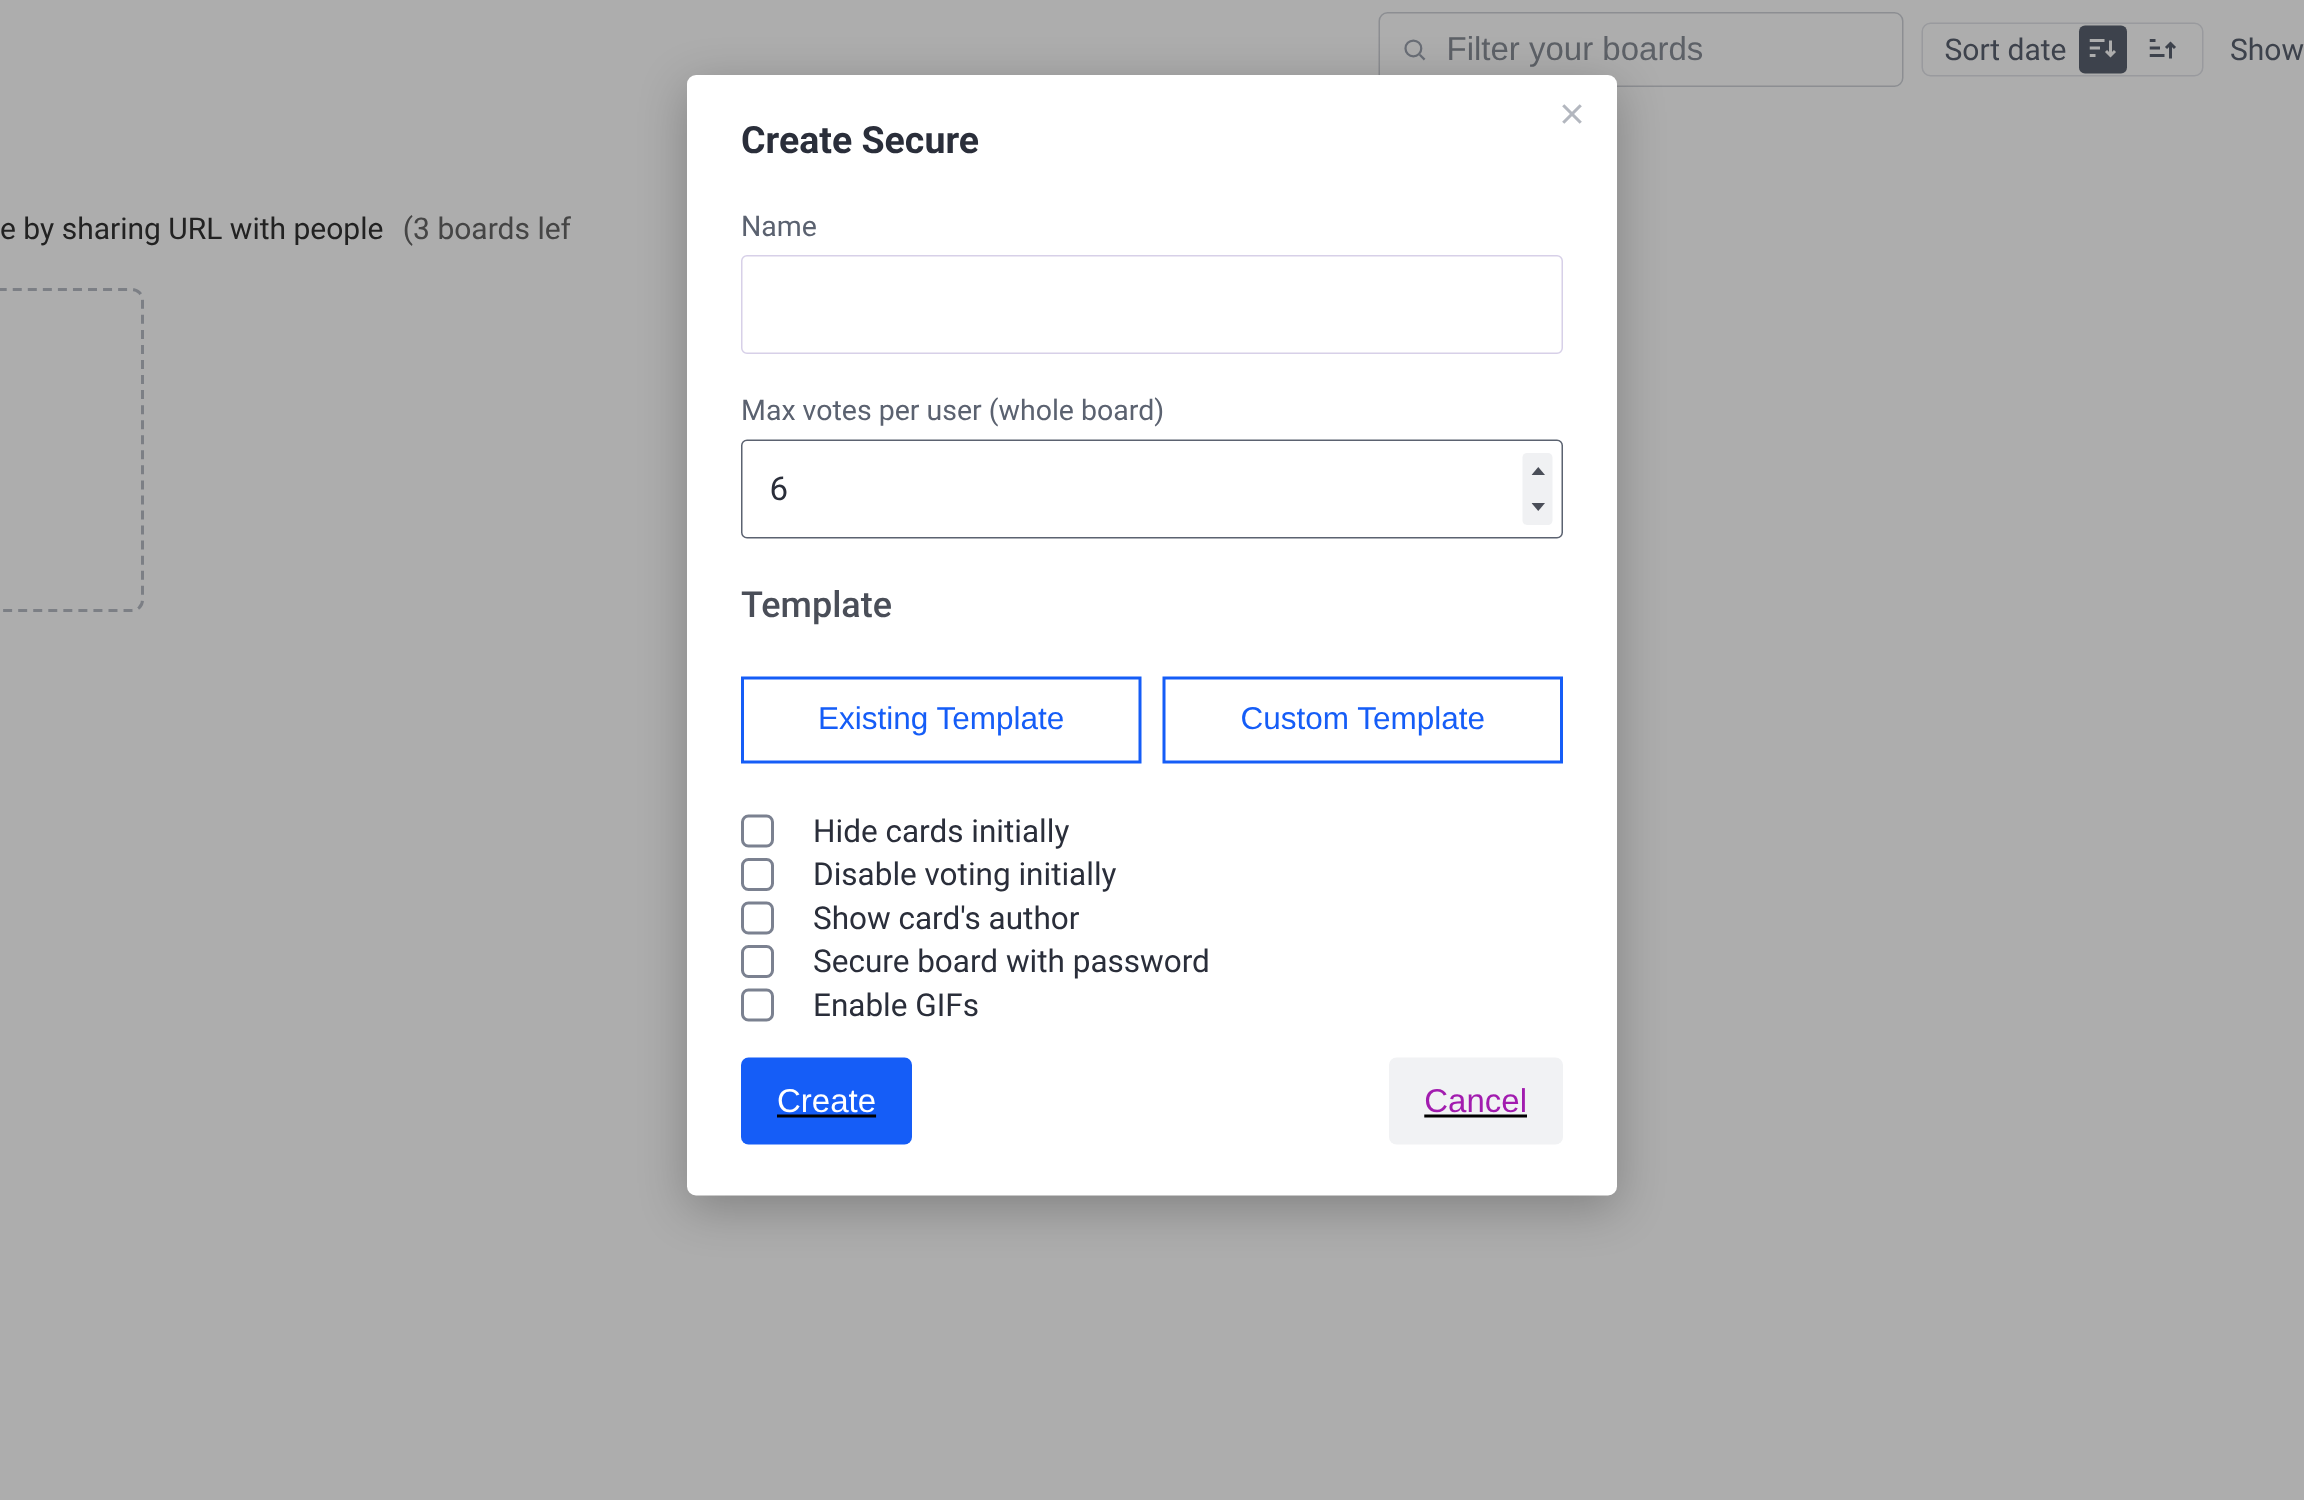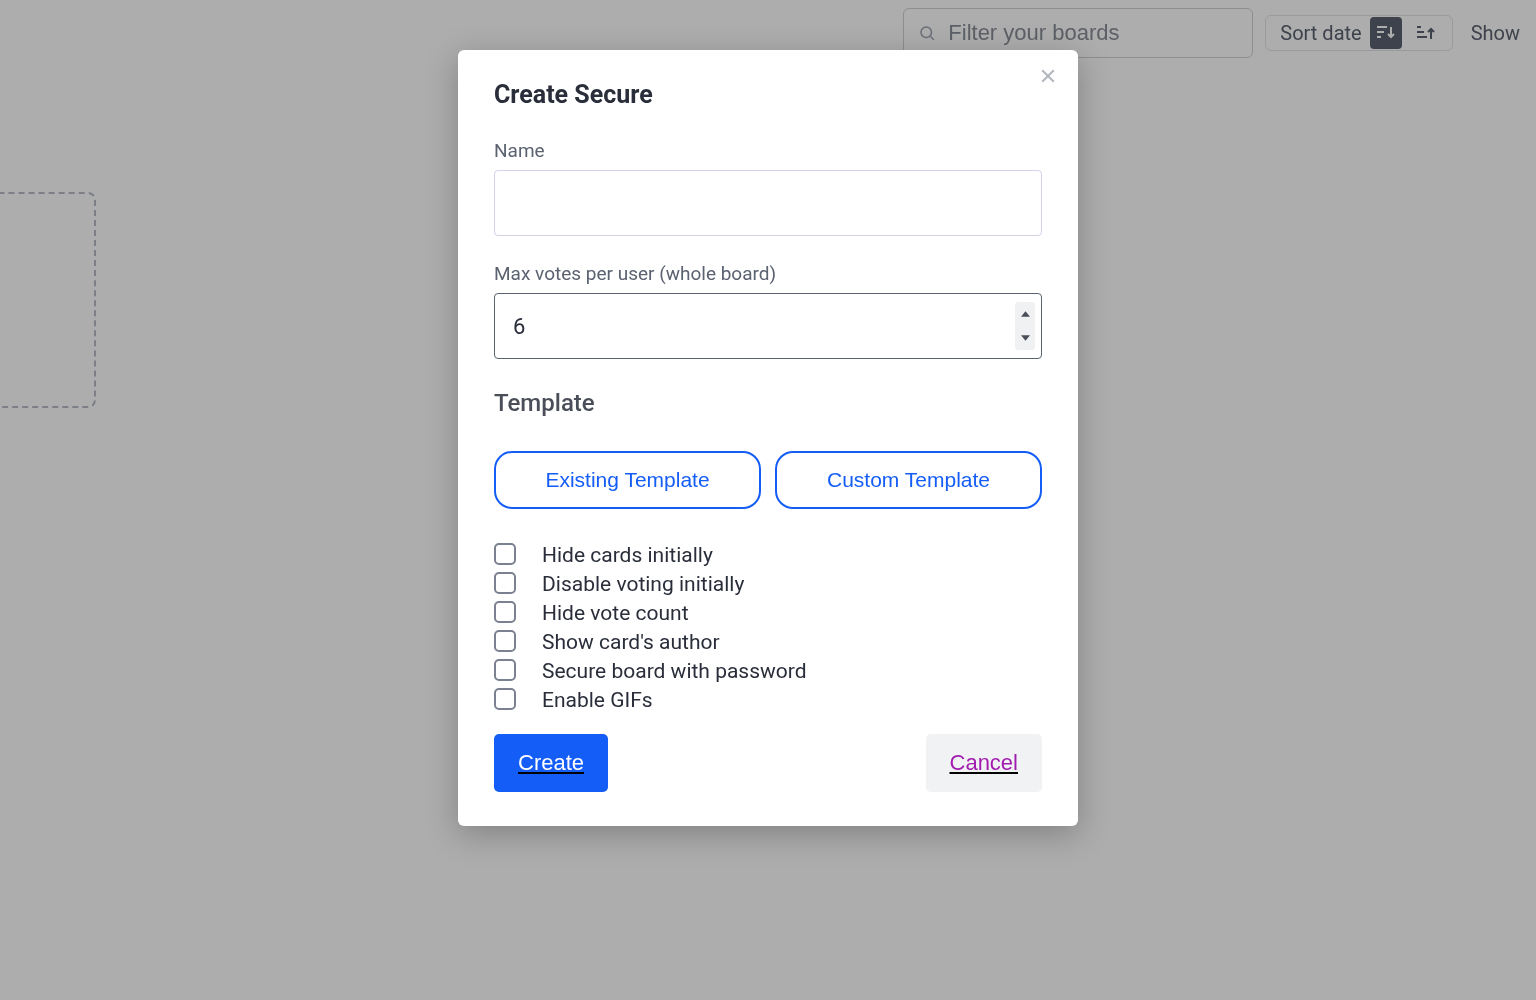--- a/index.html
+++ b/index.html
@@ -17,21 +17,21 @@
       inset: 0;
       background: #fff;
     }
     .bg-toolbar {
       position: absolute;
       top: 8px;
       right: 0;
       display: flex;
       align-items: center;
       gap: 12px;
-      padding-right: 16px;
+      padding-right: 0;
     }
     .bg-search {
       width: 350px;
       height: 50px;
       border: 1px solid #cfd2d8;
       border-radius: 6px;
       display: flex;
       align-items: center;
       padding: 0 14px;
       gap: 12px;
@@ -186,21 +186,21 @@
     }
     .template-buttons {
       display: flex;
       gap: 14px;
       margin-bottom: 34px;
     }
     .template-btn {
       flex: 1;
       height: 58px;
       border: 2px solid #155df7;
-      border-radius: 18px;
+      border-radius: 0;
       background: #fff;
       color: #155df7;
       font-size: 21px;
       font-weight: 500;
       cursor: pointer;
       display:flex;align-items:center;justify-content:center;
     }
     .options {
       display: flex;
       flex-direction: column;
@@ -281,20 +281,24 @@
             <rect x="0" y="1" width="4" height="2"></rect>
             <rect x="0" y="6" width="7" height="2"></rect>
             <rect x="0" y="11" width="10" height="2"></rect>
             <path d="M14 14 v-10 M11 7 l3 -3 l3 3" stroke="currentColor" stroke-width="2" fill="none"></path>
           </svg>
       </span>
     </div>
     <span class="bg-show-label">Show</span>
   </div>
 
+  <div class="bg-subtext">
+    <span>e by sharing URL with people</span>
+    <span class="bg-boards-left">(3 boards lef</span>
+  </div>
 
   <div class="bg-card-placeholder"></div>
 </div>
 
 <div class="overlay"></div>
 
 <div class="modal">
   <div class="modal-close">
     <svg viewBox="0 0 24 24" width="20" height="20" stroke="currentColor" stroke-width="2.5" fill="none">
       <line x1="5" y1="5" x2="19" y2="19"></line>
@@ -335,24 +339,20 @@
     <div class="option-row">
       <div class="checkbox"></div>
       <span class="option-label">Hide cards initially</span>
     </div>
     <div class="option-row">
       <div class="checkbox"></div>
       <span class="option-label">Disable voting initially</span>
     </div>
     <div class="option-row">
       <div class="checkbox"></div>
-      <span class="option-label">Hide vote count</span>
-    </div>
-    <div class="option-row">
-      <div class="checkbox"></div>
       <span class="option-label">Show card's author</span>
     </div>
     <div class="option-row">
       <div class="checkbox"></div>
       <span class="option-label">Secure board with password</span>
     </div>
     <div class="option-row">
       <div class="checkbox"></div>
       <span class="option-label">Enable GIFs</span>
     </div>

